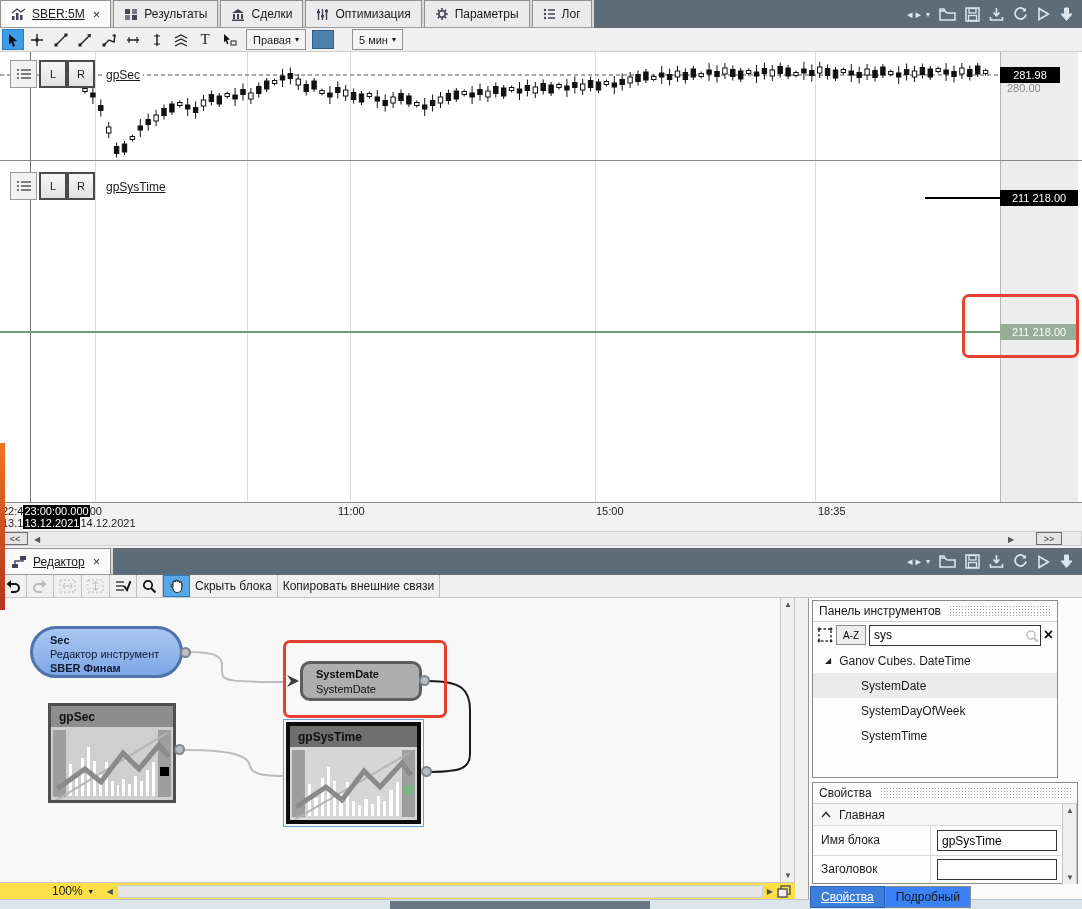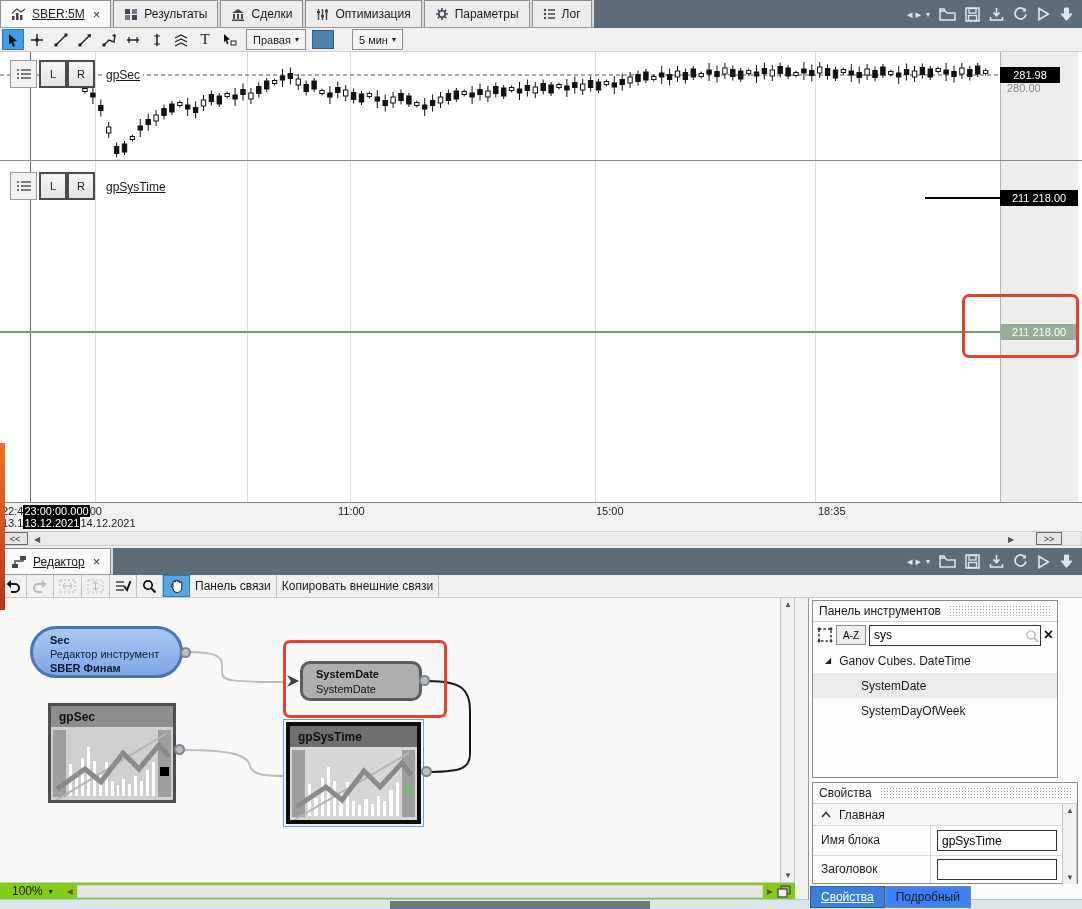--- a/index.html
+++ b/index.html
@@ -653,21 +653,21 @@
           <circle cx="6" cy="6" r="4.2" fill="none" stroke="#111" stroke-width="1.7"></circle>
           <path d="M9.2 9.2 L13.5 13.5" stroke="#111" stroke-width="2"></path>
         </svg>
       </div>
     <div class="ebtn blue">
         <svg width="15" height="16" viewBox="0 0 15 16">
           <path d="M4 9 V4.2 a1.1 1.1 0 0 1 2.2 0 V3.2 a1.1 1.1 0 0 1 2.2 0 v0.8 a1.1 1.1 0 0 1 2.2 0 v1 a1.1 1.1 0 0 1 2.2 0 V10 a4.5 4.5 0 0 1 -4.5 4.5 H8 A4 4 0 0 1 4 10.5 L2.2 8 a1.2 1.2 0 0 1 1.8 -1.4 Z" fill="#fdfdfd" stroke="#333" stroke-width="1.2"></path>
         </svg>
       </div>
     <div class="ebtn">
-        <span>Панель связи</span>
+        <span>Скрыть блока</span>
       </div>
     <div class="ebtn">
         <span>Копировать внешние связи</span>
       </div>
   </div>
 
   <div class="canvas">
 
     <svg class="abs" style="left:0;top:0;" width="780" height="284">
       <path d="M188 54 C225 54 222 62 222 74 C222 83 230 84 286 84" fill="none" stroke="#b9bdc1" stroke-width="2"></path>
@@ -756,21 +756,21 @@
       </div>
     </div>
     <div class="port" style="left:421px;top:168px;"></div>
   </div>
 
   <div class="vscroll" style="left:780px;top:598px;width:15px;height:284px;">
     <div class="arrowglyph" style="position:absolute;top:2px;left:3px;">▲</div>
     <div class="arrowglyph" style="position:absolute;bottom:2px;left:3px;">▼</div>
   </div>
 
-  <div class="abs" style="left:0;top:882px;width:795px;height:17px;background:#84cc16;border-top:1px solid #c8c8c8;display:flex;align-items:center;">
+  <div class="abs" style="left:0;top:882px;width:795px;height:17px;background:#fde047;border-top:1px solid #c8c8c8;display:flex;align-items:center;padding-left:40px;">
     <span style="margin-left:12px;">100%</span>
     <span style="font-size:8px;margin-left:6px;">▾</span>
     <span class="arrowglyph" style="margin-left:14px;">◀</span>
     <div style="flex:1;height:13px;margin:0 4px;background:#e6e6e6;border:1px solid #d0d0d0;"></div>
     <span class="arrowglyph" style="margin-right:4px;">▶</span>
     <svg width="14" height="13" viewBox="0 0 14 13" style="margin-right:4px;">
         <rect x="4" y="1" width="9" height="8" fill="none" stroke="#555" stroke-width="1.4"></rect>
         <rect x="1" y="4" width="9" height="8" fill="#f0f0f0" stroke="#555" stroke-width="1.4"></rect>
       </svg>
   </div>
@@ -806,20 +806,23 @@
     </div>
     <div class="tree-row" style="padding-left:12px;gap:8px;">
       <span style="font-size:8px;color:#222;">◢</span>
       <span>Ganov Cubes. DateTime</span>
     </div>
     <div class="tree-row" style="padding-left:48px;background:#ebebeb;">
         <span>SystemDate</span>
       </div>
     <div class="tree-row" style="padding-left:48px;">
         <span>SystemDayOfWeek</span>
+      </div>
+    <div class="tree-row" style="padding-left:48px;">
+        <span>SystemTime</span>
       </div>
   </div>
 
   <div class="rp-box" style="left:812px;top:782px;width:266px;height:102px;">
     <div class="rp-header">
       <span>Свойства</span>
       <div class="grip"></div>
     </div>
     <div style="position:relative;height:80px;">
       <div style="margin-right:16px;">

